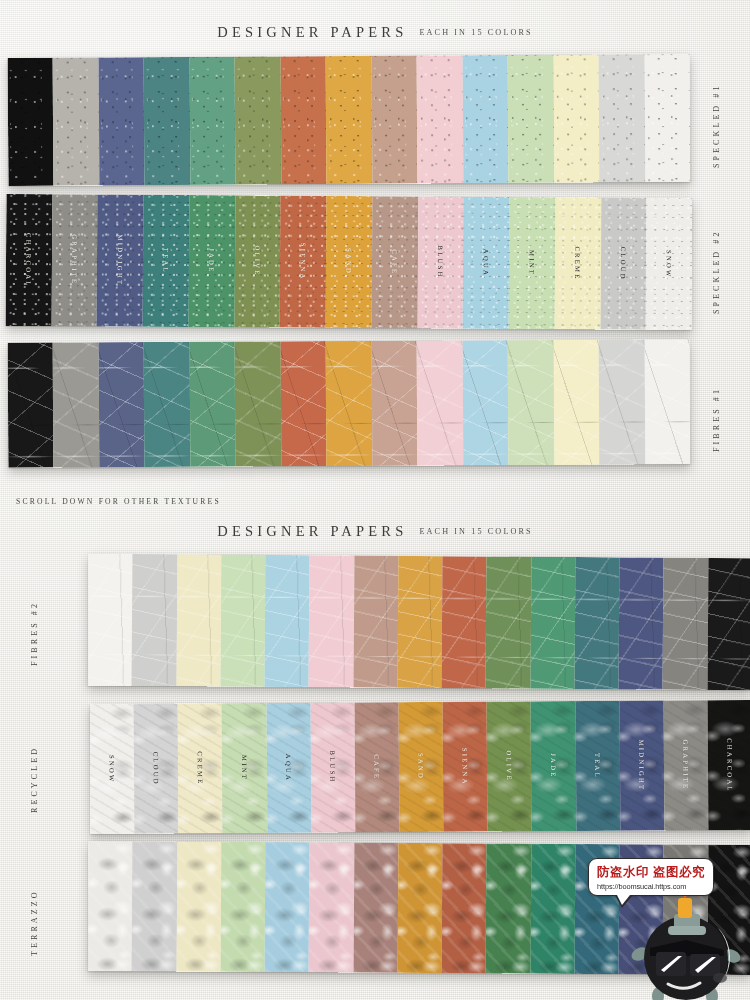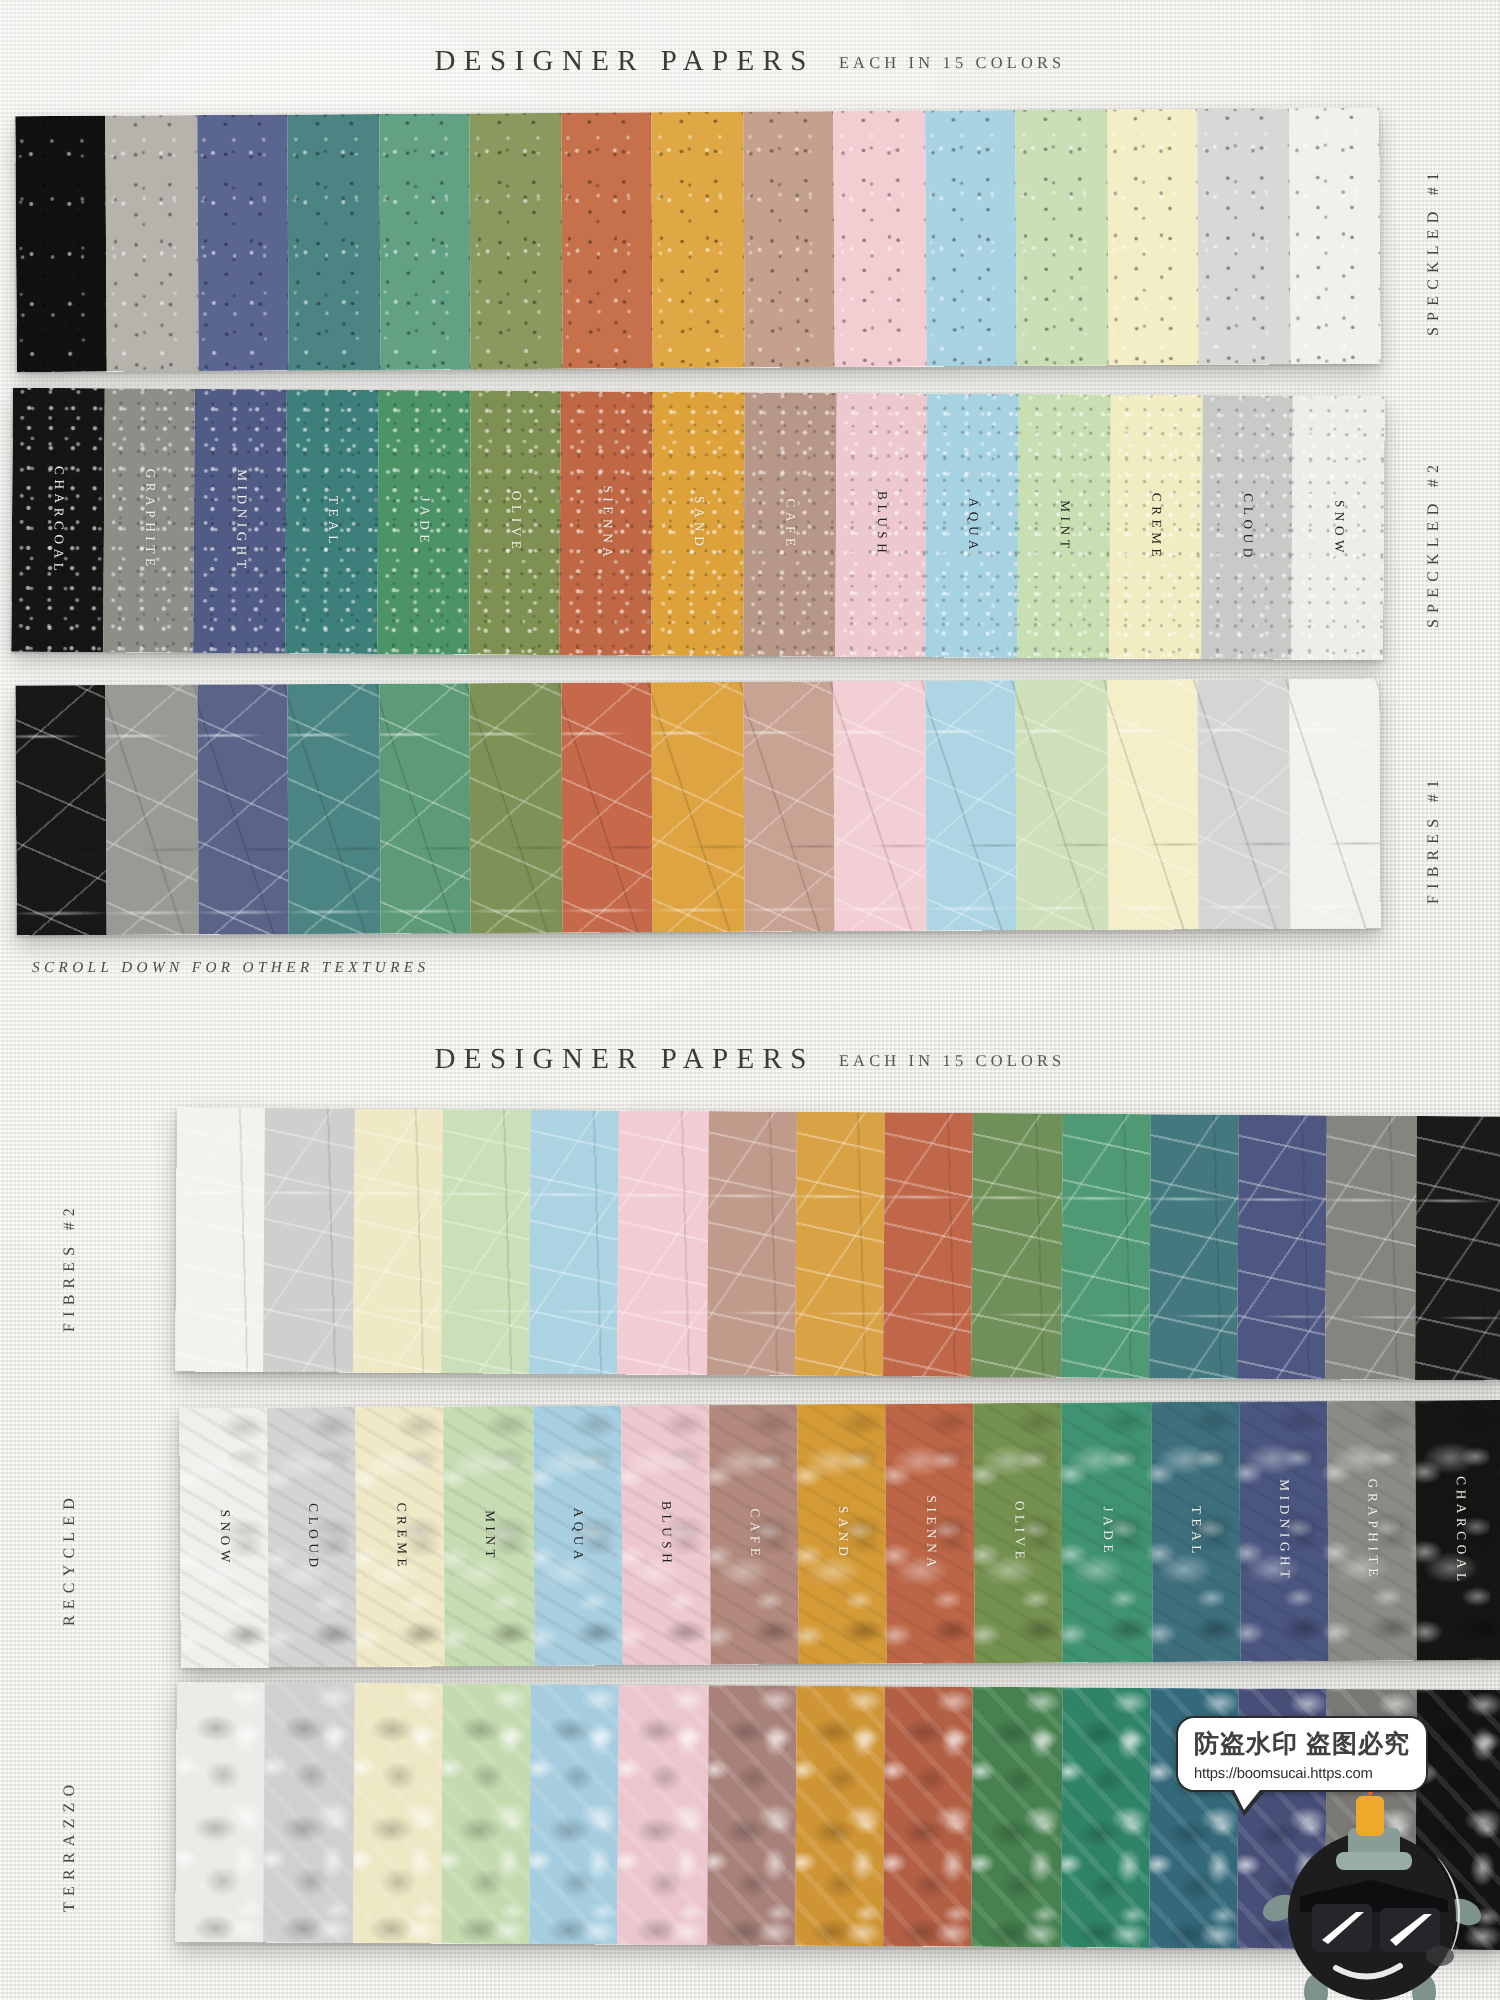--- a/index.html
+++ b/index.html
@@ -144,21 +144,21 @@
   }
 
   
   #watermark{position:absolute;z-index:9;}
   .wm-bubble{
     position:absolute;left:0;top:0;
     background:#fff;border:1.5px solid #2c2c2c;border-radius:9px;
     padding:5px 8px 4px 8px;
     box-shadow:0 1px 3px rgba(0,0,0,.3);
   }
-  .wm-cn{font-family:"Liberation Sans",sans-serif;font-size:12.5px;font-weight:700;color:#404040;letter-spacing:.5px;white-space:nowrap;}
+  .wm-cn{font-family:"Liberation Sans",sans-serif;font-size:12.5px;font-weight:700;color:#b91c1c;letter-spacing:.5px;white-space:nowrap;}
   .wm-url{font-family:"Liberation Sans",sans-serif;font-size:7.4px;color:#2e2e2e;letter-spacing:-.1px;white-space:nowrap;margin-top:1px;}
   .wm-tail{position:absolute;width:0;height:0;border-left:7px solid transparent;border-right:11px solid transparent;border-top:13px solid #2c2c2e;}
   .wm-tail i{position:absolute;left:-5px;top:-13.5px;width:0;height:0;border-left:5px solid transparent;border-right:8px solid transparent;border-top:10px solid #fff;}
 </style>
 </head>
 <body>
 
 <div id="bg-texture"></div>
 
 <div class="stage">
@@ -322,21 +322,21 @@
       </div>
       <div class="swatch" style="background: rgb(213, 214, 212);">
         <div class="grain"></div>
       </div>
       <div class="swatch" style="background: rgb(242, 241, 238);">
         <div class="grain"></div>
       </div>
     </div>
   <div class="cat-label" style="left:712px;top:372px;height:80px;">FIBRES #1</div>
 
-  <div class="scroll-note" style="top:479px;font-style:italic;">SCROLL DOWN FOR OTHER TEXTURES</div>
+  <div class="scroll-note" style="top:497px;">SCROLL DOWN FOR OTHER TEXTURES</div>
 
   <div class="title-block" style="top:521px;">
     <span class="title-main">DESIGNER PAPERS</span><span class="title-sub">EACH IN 15 COLORS</span>
   </div>
 
   <div class="strip tex-fibres2" id="row-fibres-2" style="left:88px;top:556px;width:664px;height:132px;transform:rotate(0.4deg);">
       <div class="swatch" style="background: rgb(243, 242, 239);">
         <div class="grain"></div>
       </div>
       <div class="swatch" style="background: rgb(207, 207, 205);">

